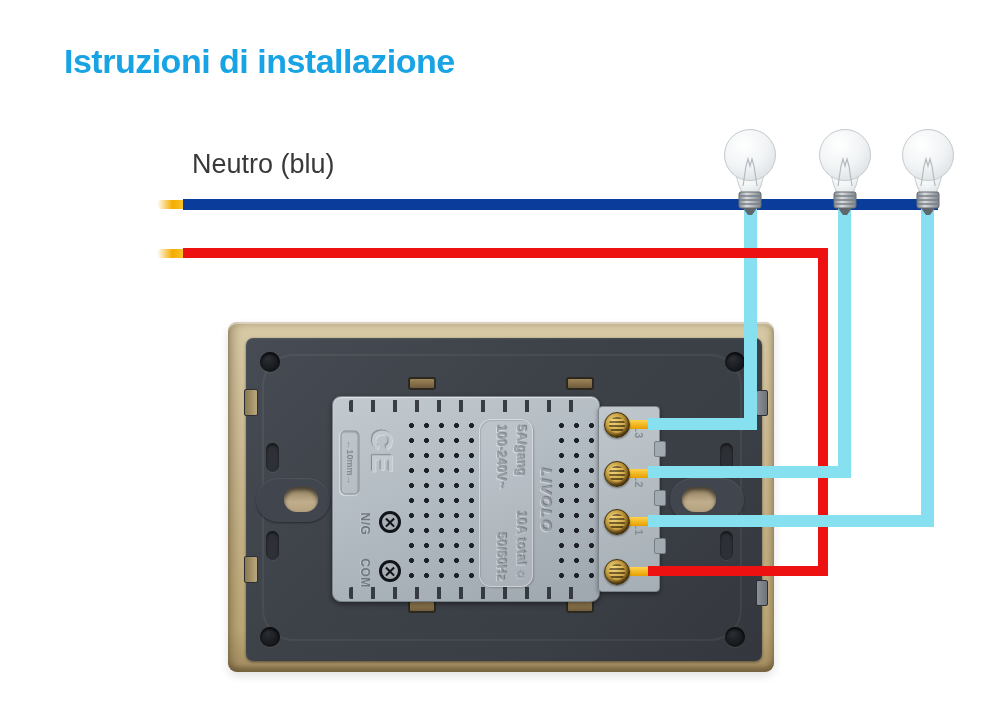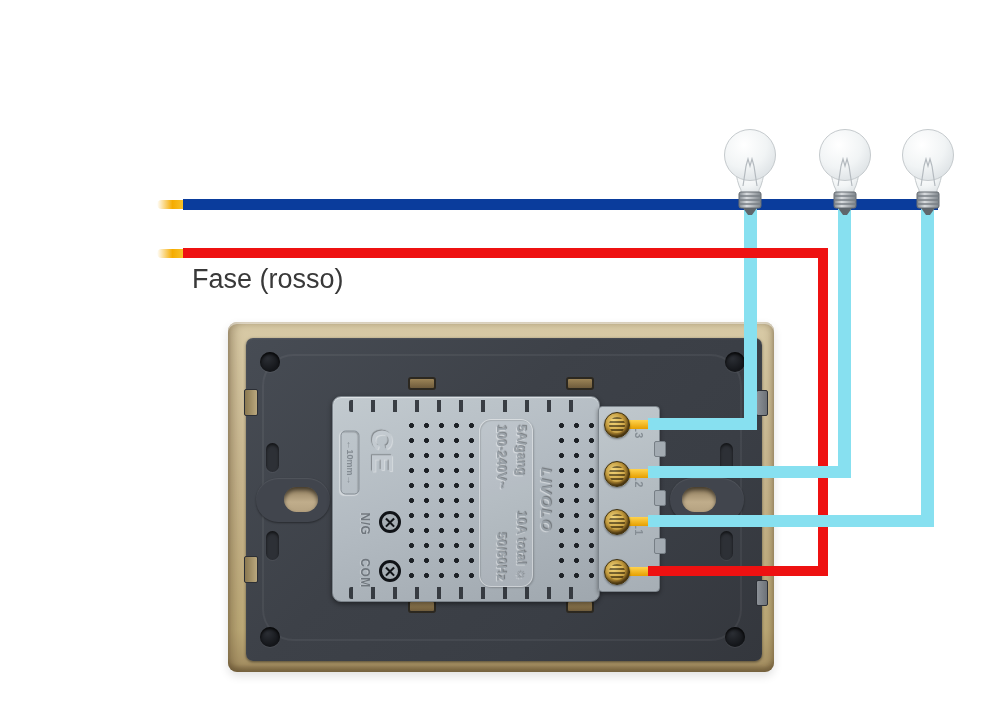--- a/index.html
+++ b/index.html
@@ -95,22 +95,23 @@
   .screw::after{content:"";position:absolute;left:4px;top:4px;right:4px;bottom:4px;border-radius:50%;
          background:repeating-linear-gradient(180deg,rgba(0,0,0,.45) 0 2px,rgba(255,220,120,.35) 2px 4px);}
   .stub{height:9px;width:26px;background:linear-gradient(180deg,#ffd34d,#e69f00);border-radius:1px;}
   .tclip{width:12px;height:16px;background:#a3abb2;border:1px solid #767e85;box-sizing:border-box;border-radius:2px;}
 </style>
 </head>
 <body>
 
 <div class="stage">
 
-
-  <div class="abs lbl lbl-fase">Fase (rosso)</div>
+  <div class="abs title">Istruzioni di installazione</div>
+
+  <div class="abs lbl lbl-neutro">Neutro (blu)</div>
 
   <div class="wire tip" style="left:157px;top:200px;width:28px;height:9px;"></div>
   <div class="wire w-blue" style="left:183px;top:199px;width:755px;height:11px;"></div>
   <div class="wire tip" style="left:157px;top:249px;width:28px;height:9px;"></div>
   <div class="wire w-red" style="left:183px;top:248px;width:645px;height:10px;"></div>
   <div class="wire w-red" style="left:818px;top:248px;width:10px;height:328px;"></div>
   <div class="wire w-red-top" style="left:648px;top:566px;width:180px;height:10px;"></div>
 
   <div class="wire w-cyan-v" style="left:744px;top:205px;width:13px;height:225px;"></div>
   <div class="wire w-cyan-v" style="left:838px;top:205px;width:13px;height:273px;"></div>

